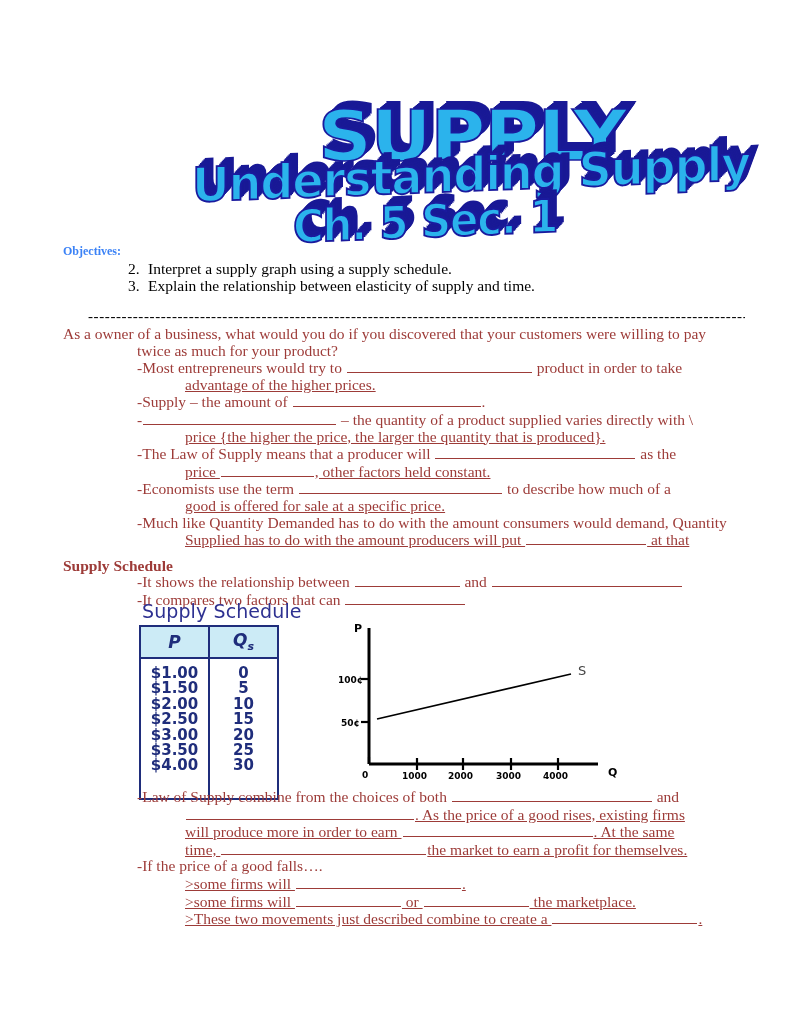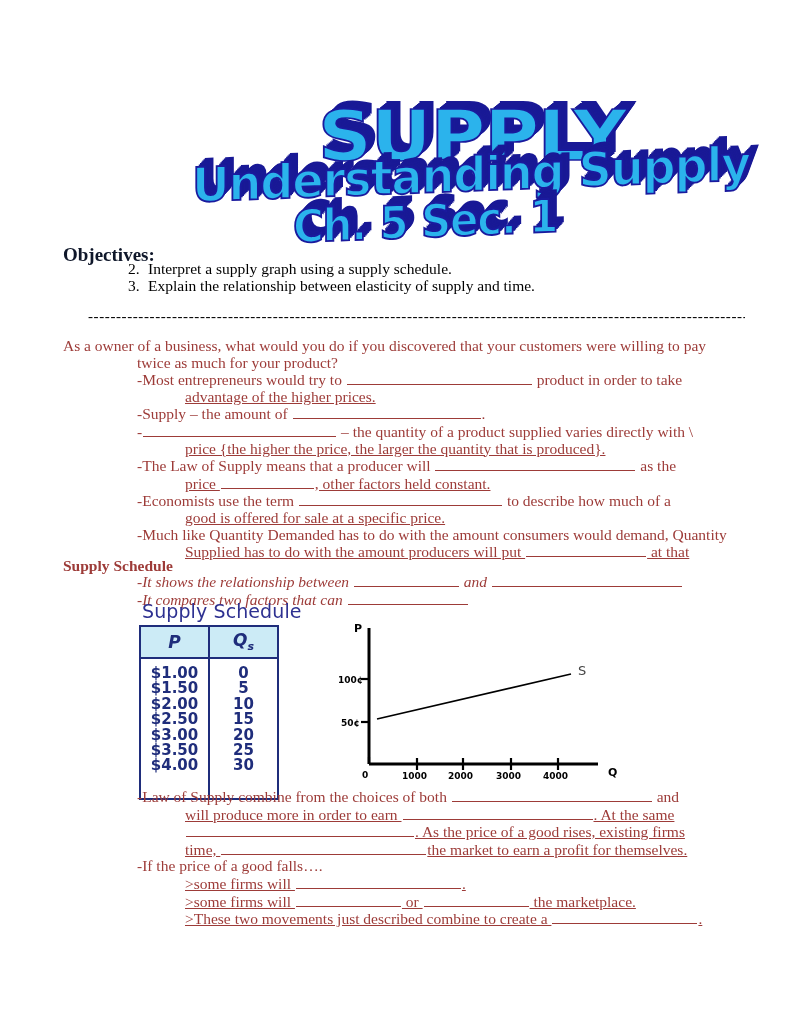--- a/index.html
+++ b/index.html
@@ -68,23 +68,23 @@
     font-size: 35px;
     transform: scaleX(1.2) scaleY(1.3) skewY(-2.2deg);
     transform-origin: left top;
   }
 
   
   .objectives-head {
     position: absolute;
     left: 63px;
     top: 244px;
-    font-size: 19px;
-    font-weight: bold;
-    color: #0f172a;
+    font-size: 12px;
+    font-weight: bold;
+    color: #3b82f6;
   }
   .obj-list {
     position: absolute;
     left: 128px;
     top: 261px;
     font-size: 15.5px;
     color: #000;
     line-height: 16.6px;
   }
   .obj-item { white-space: nowrap; }
@@ -109,21 +109,21 @@
   .body-text {
     position: absolute;
     left: 63px;
     top: 326px;
     width: 700px;
     font-size: 15.5px;
     color: #9D3B38;
     line-height: 16.6px;
   }
   .ln { white-space: nowrap; }
-  .i1 { padding-left: 0px; margin-top: 12px; }
+  .i1 { padding-left: 0px; }
   .i2 { padding-left: 74px; }
   .i3 { padding-left: 122px; text-decoration: underline; }
   .blank {
     display: inline-block;
     border-bottom: 1px solid #9D3B38;
     vertical-align: baseline;
     height: 13px;
     margin: 0 1px;
   }
 
@@ -233,21 +233,21 @@
 
     <div class="ln i2"><span>-Economists use the term </span><span class="blank" style="width: 203px;"></span><span> to describe how much of a</span></div>
     <div class="ln i3">good is offered for sale at a specific price.</div>
 
     <div class="ln i2">-Much like Quantity Demanded has to do with the amount consumers would demand, Quantity</div>
     <div class="ln i3"><span>Supplied has to do with the amount producers will put </span><span class="blank" style="width: 120px;"></span><span> at that</span></div>
   </div>
 
   <div class="sec-head" style="top:557px;">Supply Schedule</div>
 
-  <div class="body-text" style="top:573px;font-style:italic;">
+  <div class="body-text" style="top:573px;">
     <div class="ln i2"><span>-It shows the relationship between </span><span class="blank" style="width: 105px;"></span><span> and </span><span class="blank" style="width: 190px;"></span></div>
     <div class="ln i2"><span>-It compares two factors that can </span><span class="blank" style="width: 120px;"></span></div>
   </div>
 
   <div class="sched">
     <div class="sched-title">Supply Schedule</div>
     <table class="sched-table">
       <thead>
         <tr>
           <th>P</th>
@@ -313,22 +313,22 @@
       <text x="66" y="161" font-family="DejaVu Sans, sans-serif" font-size="9" font-weight="bold" fill="#000">1000</text>
       <text x="112" y="161" font-family="DejaVu Sans, sans-serif" font-size="9" font-weight="bold" fill="#000">2000</text>
       <text x="160" y="161" font-family="DejaVu Sans, sans-serif" font-size="9" font-weight="bold" fill="#000">3000</text>
       <text x="207" y="161" font-family="DejaVu Sans, sans-serif" font-size="9" font-weight="bold" fill="#000">4000</text>
       <text x="242" y="57" font-family="DejaVu Sans, sans-serif" font-size="13" fill="#444">S</text>
     </svg>
   </div>
 
   <div class="body-text" style="top:788px;">
     <div class="ln i2"><span>-Law of Supply combine from the choices of both </span><span class="blank" style="width: 200px;"></span><span> and</span></div>
+    <div class="ln i3"><span></span><span class="blank" style="width: 228px;"></span><span>. As the price of a good rises, existing firms</span></div>
     <div class="ln i3"><span>will produce more in order to earn </span><span class="blank" style="width: 190px;"></span><span>. At the same</span></div>
-    <div class="ln i3"><span></span><span class="blank" style="width: 228px;"></span><span>. As the price of a good rises, existing firms</span></div>
     <div class="ln i3"><span>time, </span><span class="blank" style="width: 205px;"></span><span>the market to earn a profit for themselves.</span></div>
 
     <div class="ln i2">-If the price of a good falls….</div>
     <div class="ln i3"><span>&gt;some firms will </span><span class="blank" style="width: 165px;"></span><span>.</span></div>
     <div class="ln i3"><span>&gt;some firms will </span><span class="blank" style="width: 105px;"></span><span> or </span><span class="blank" style="width: 105px;"></span><span> the marketplace.</span></div>
     <div class="ln i3"><span>&gt;These two movements just described combine to create a </span><span class="blank" style="width: 145px;"></span><span>.</span></div>
   </div>
 
 </div>
 

